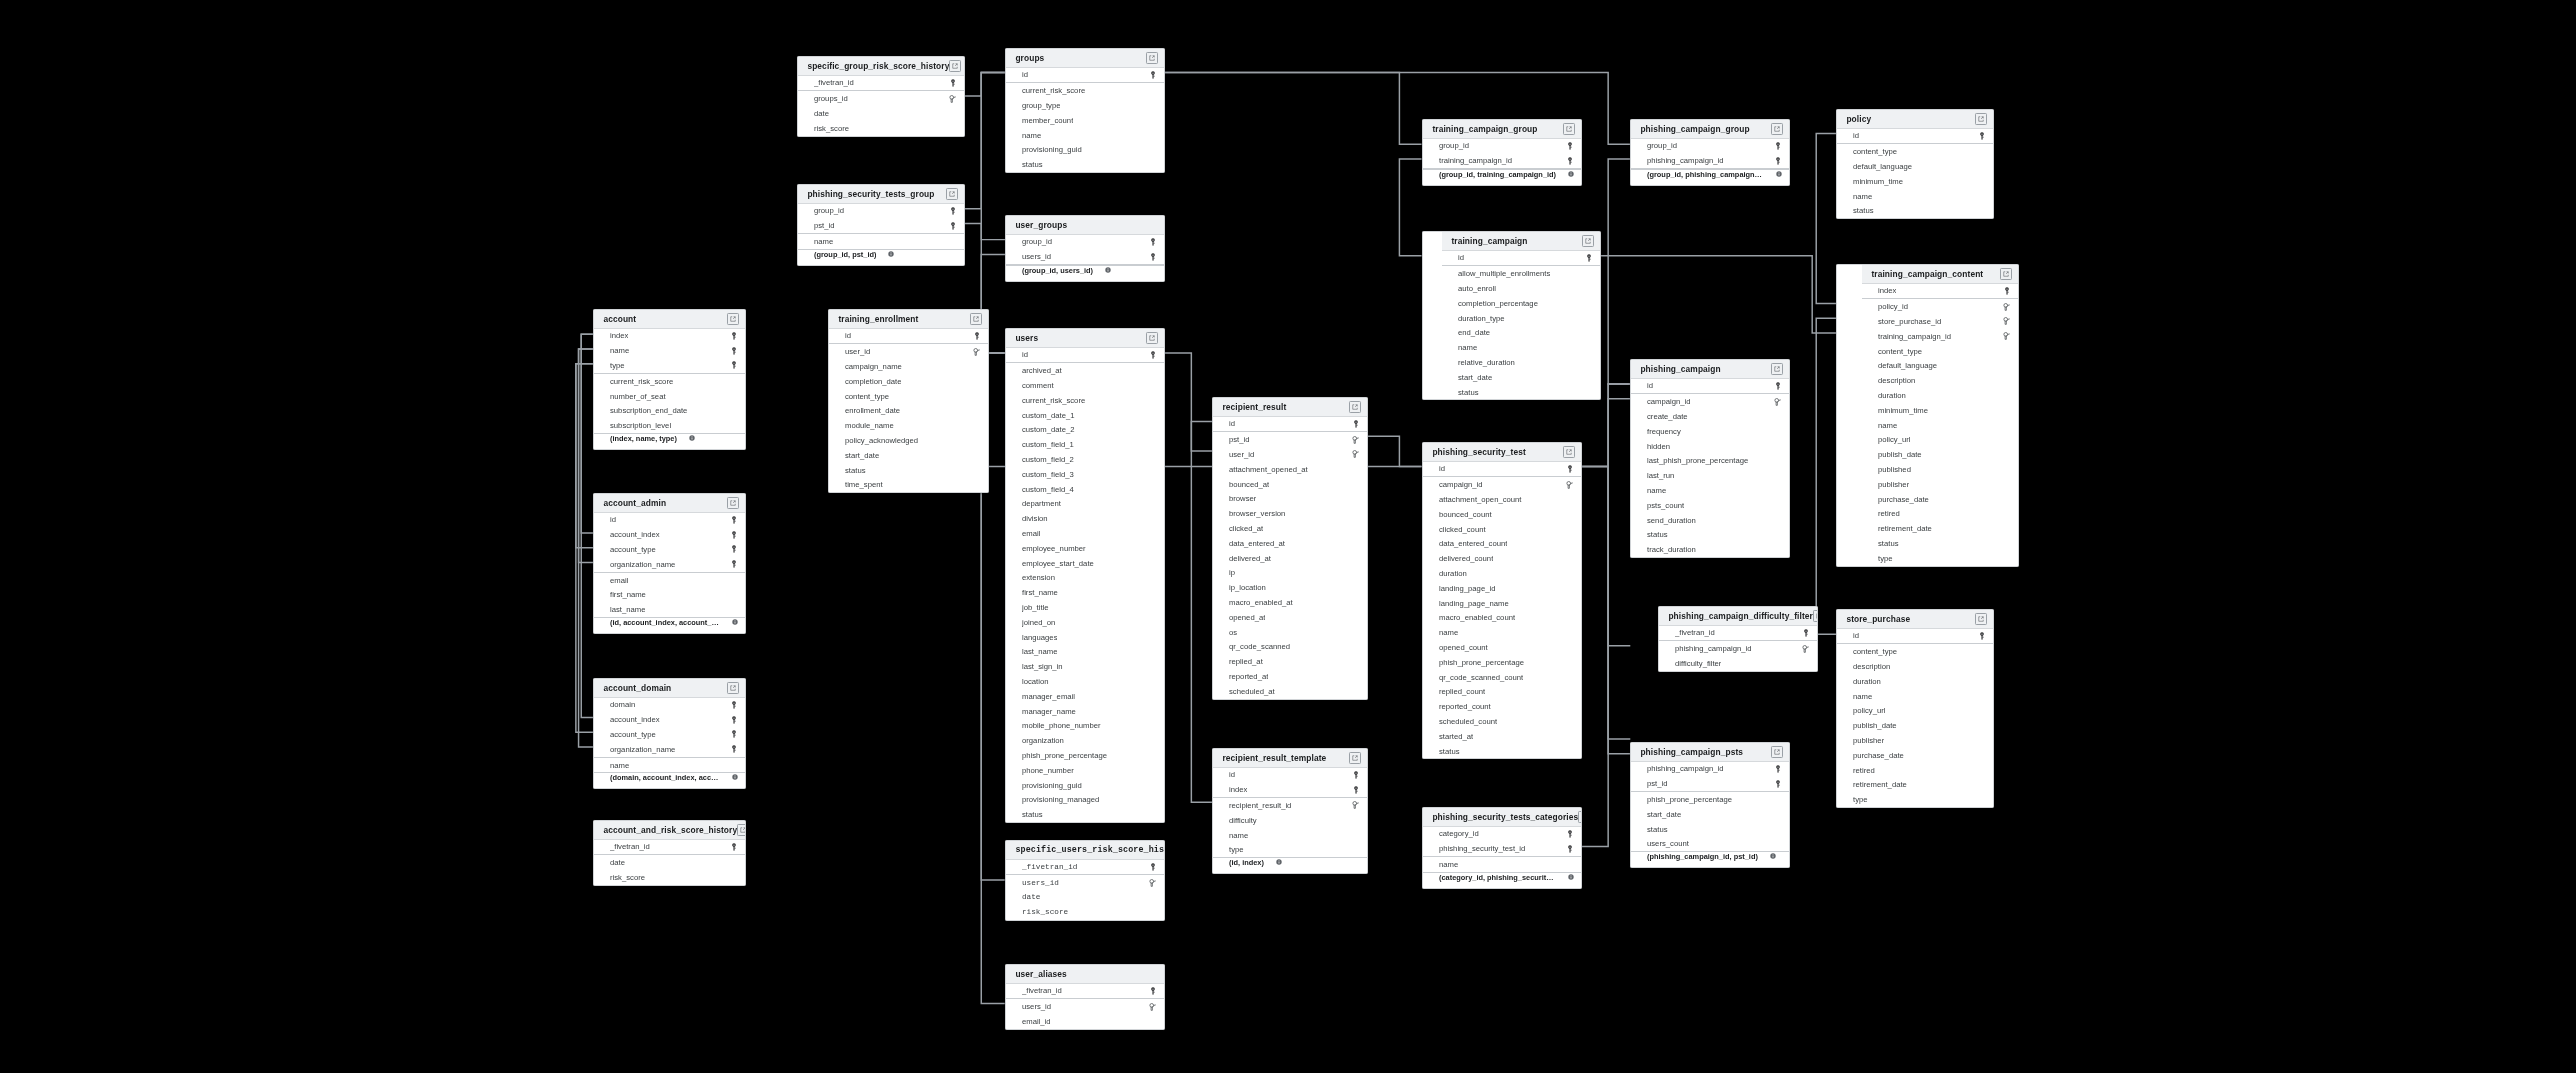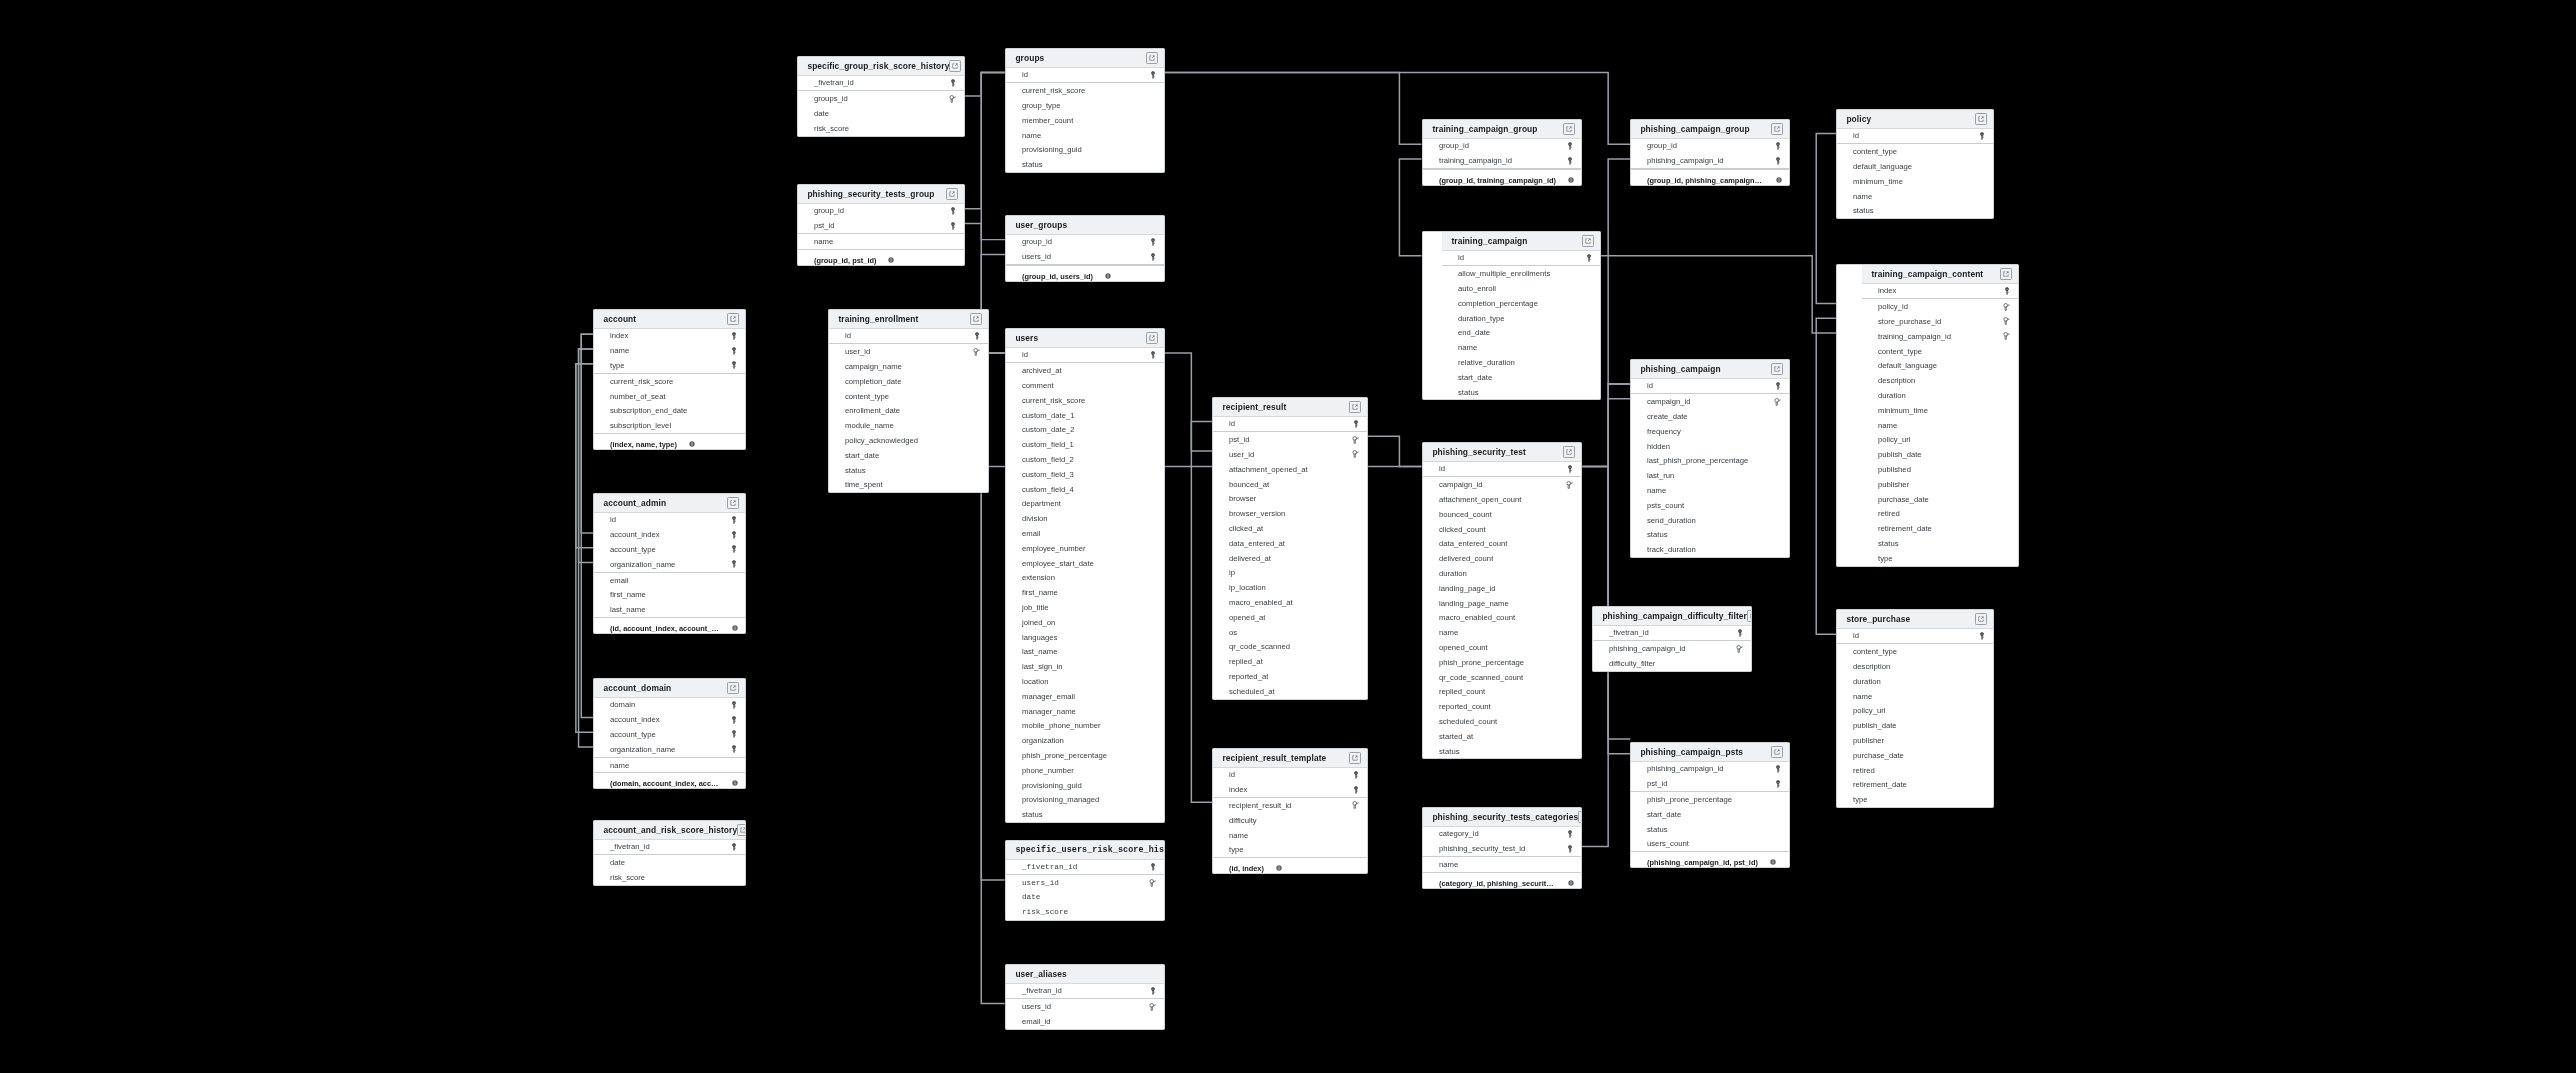--- a/index.html
+++ b/index.html
@@ -19,21 +19,21 @@
            display:flex;align-items:center;justify-content:center;flex:0 0 auto;}
   .extlink svg{display:block;}
 
   .row{display:flex;align-items:center;justify-content:space-between;
        height:14.8px;padding:0 6.7px 0 16px;font-size:7.7px;color:#3c4043;white-space:nowrap;}
   .row.pkblock-end{border-bottom:0.7px solid #c9cdd1;}
   .rowname{overflow:hidden;text-overflow:ellipsis;}
   .keywrap{width:9.4px;height:9.4px;flex:0 0 auto;display:flex;align-items:center;justify-content:center;}
   .keywrap svg{display:block;}
 
-  .composite{display:flex;align-items:flex-end;gap:12px;height:14.8px;padding:0 6.7px 0 16px;
+  .composite{display:flex;align-items:flex-start;gap:12px;height:14.8px;padding:0 6.7px 0 16px;
              font-size:7.4px;font-weight:bold;color:#1b1d1f;border-top:0.7px solid #c9cdd1;white-space:nowrap;}
   .composite .cinfo{flex:0 0 auto;}
   .ctext{overflow:hidden;text-overflow:ellipsis;}
 </style>
 </head>
 <body>
 
 <div id="stage">
   <svg id="links" viewBox="0 0 3838 1600" preserveAspectRatio="none">
     <g id="linkpaths">
@@ -1253,21 +1253,21 @@
         </div>
         <div class="row">
           <span class="rowname">started_at</span>
           <span class="keywrap"></span>
         </div>
         <div class="row">
           <span class="rowname">status</span>
           <span class="keywrap"></span>
         </div>
       </div>
-      <div class="table" style="left: 1592px; top: 606px; width: 158px;">
+      <div class="table" style="left: 1658px; top: 606px; width: 158px;">
         <div class="thead">
           <span class="tname">phishing_campaign_difficulty_filter</span>
           <span class="extlink">
             <svg width="6" height="6" viewBox="0 0 12 12">
               <path d="M4.5 1.5 H1.5 V10.5 H10.5 V7.5" fill="none" stroke="#5f6368" stroke-width="1.2"></path>
               <path d="M7 1.5 H10.5 V5" fill="none" stroke="#5f6368" stroke-width="1.2"></path>
               <path d="M10.3 1.7 L6.2 5.8" fill="none" stroke="#5f6368" stroke-width="1.2"></path>
             </svg>
           </span>
         </div>

